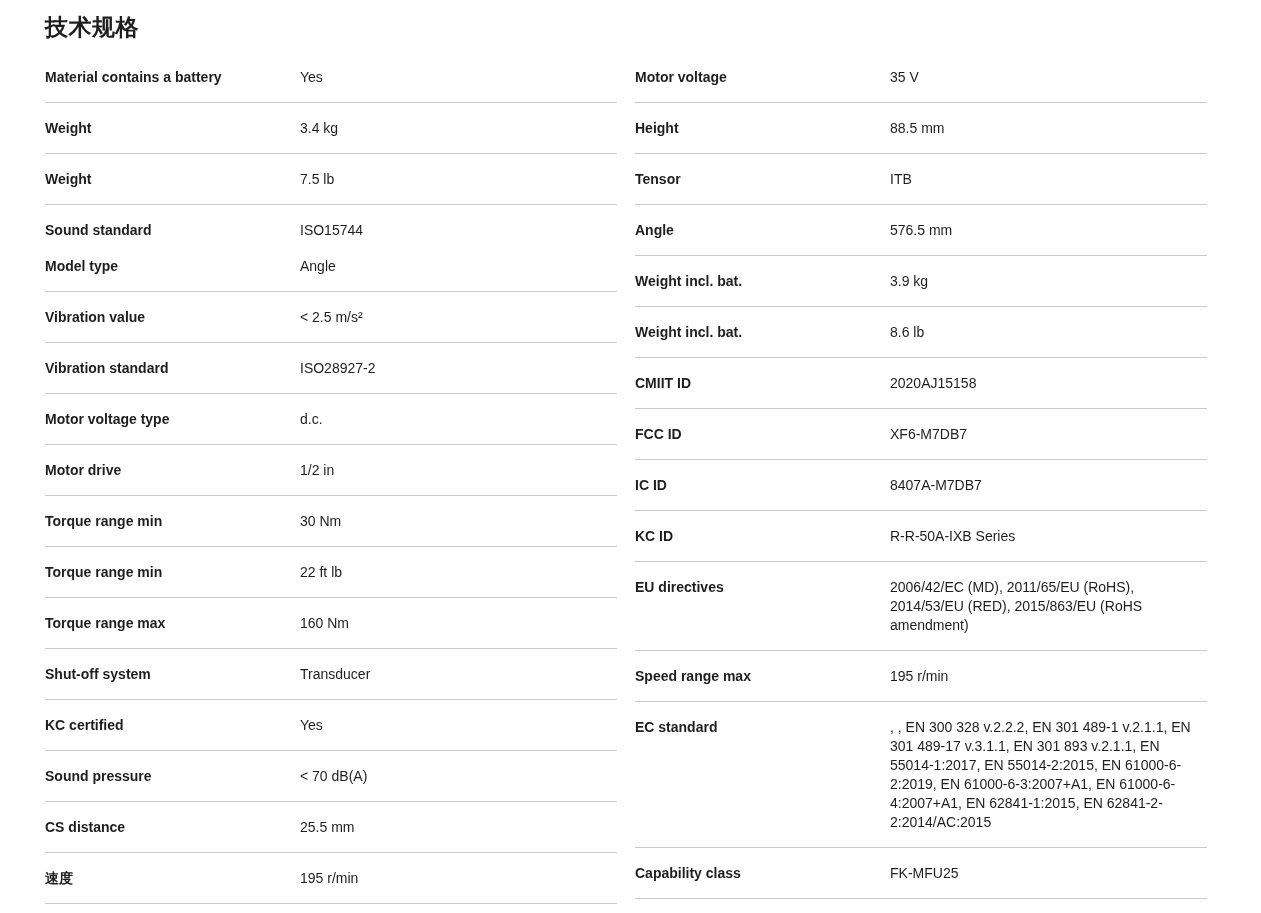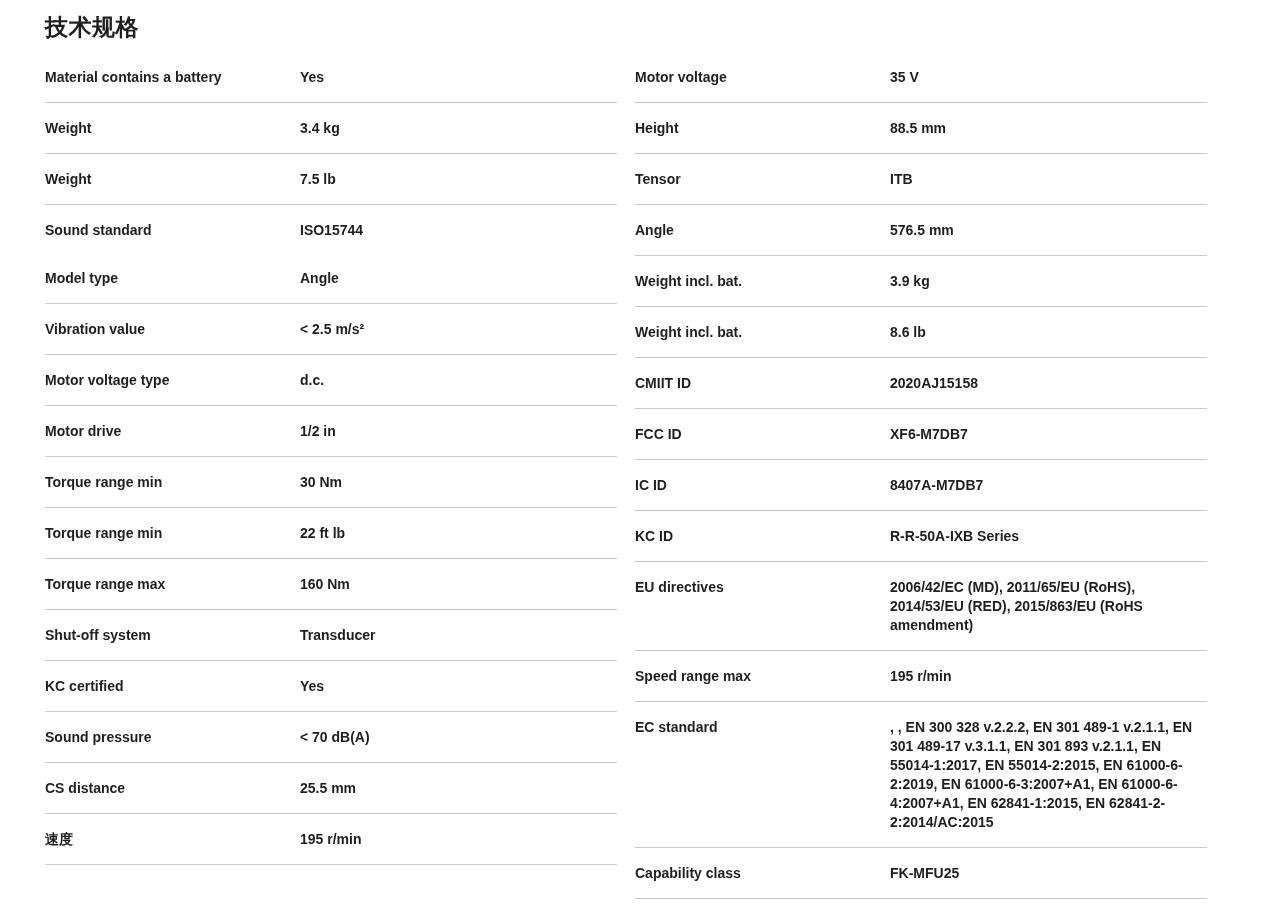--- a/index.html
+++ b/index.html
@@ -33,36 +33,36 @@
   }
   .cell {
     border-bottom: 1px solid var(--divider-color, #cbcbcb);
     padding: 15px 0;
   }
   .pair {
     display: flex;
     align-items: flex-start;
   }
   .pair + .pair {
-    margin-top: 28px;
+    margin-top: 16px;
   }
   .label {
     width: 255px;
     min-width: 255px;
     padding-right: 14px;
     font-size: 14px;
     line-height: 20px;
     font-weight: 700;
   }
   .value {
     flex: 1;
     font-size: 14px;
     line-height: 19px;
     padding-top: 1px;
-    font-weight: 700;
+    font-weight: 400;
   }
 </style>
 </head>
 <body>
 
 <div class="page">
   <h1 class="page-title">技术规格</h1>
   <div class="columns">
     <div class="col" id="col-0">
         <div class="cell">
@@ -94,20 +94,26 @@
           </div>
         </div>
         <div class="cell">
           <div class="pair">
             <div class="label">Vibration value</div>
             <div class="value">&lt; 2.5 m/s²</div>
           </div>
         </div>
         <div class="cell">
           <div class="pair">
+            <div class="label">Vibration standard</div>
+            <div class="value">ISO28927-2</div>
+          </div>
+        </div>
+        <div class="cell">
+          <div class="pair">
             <div class="label">Motor voltage type</div>
             <div class="value">d.c.</div>
           </div>
         </div>
         <div class="cell">
           <div class="pair">
             <div class="label">Motor drive</div>
             <div class="value">1/2 in</div>
           </div>
         </div>

